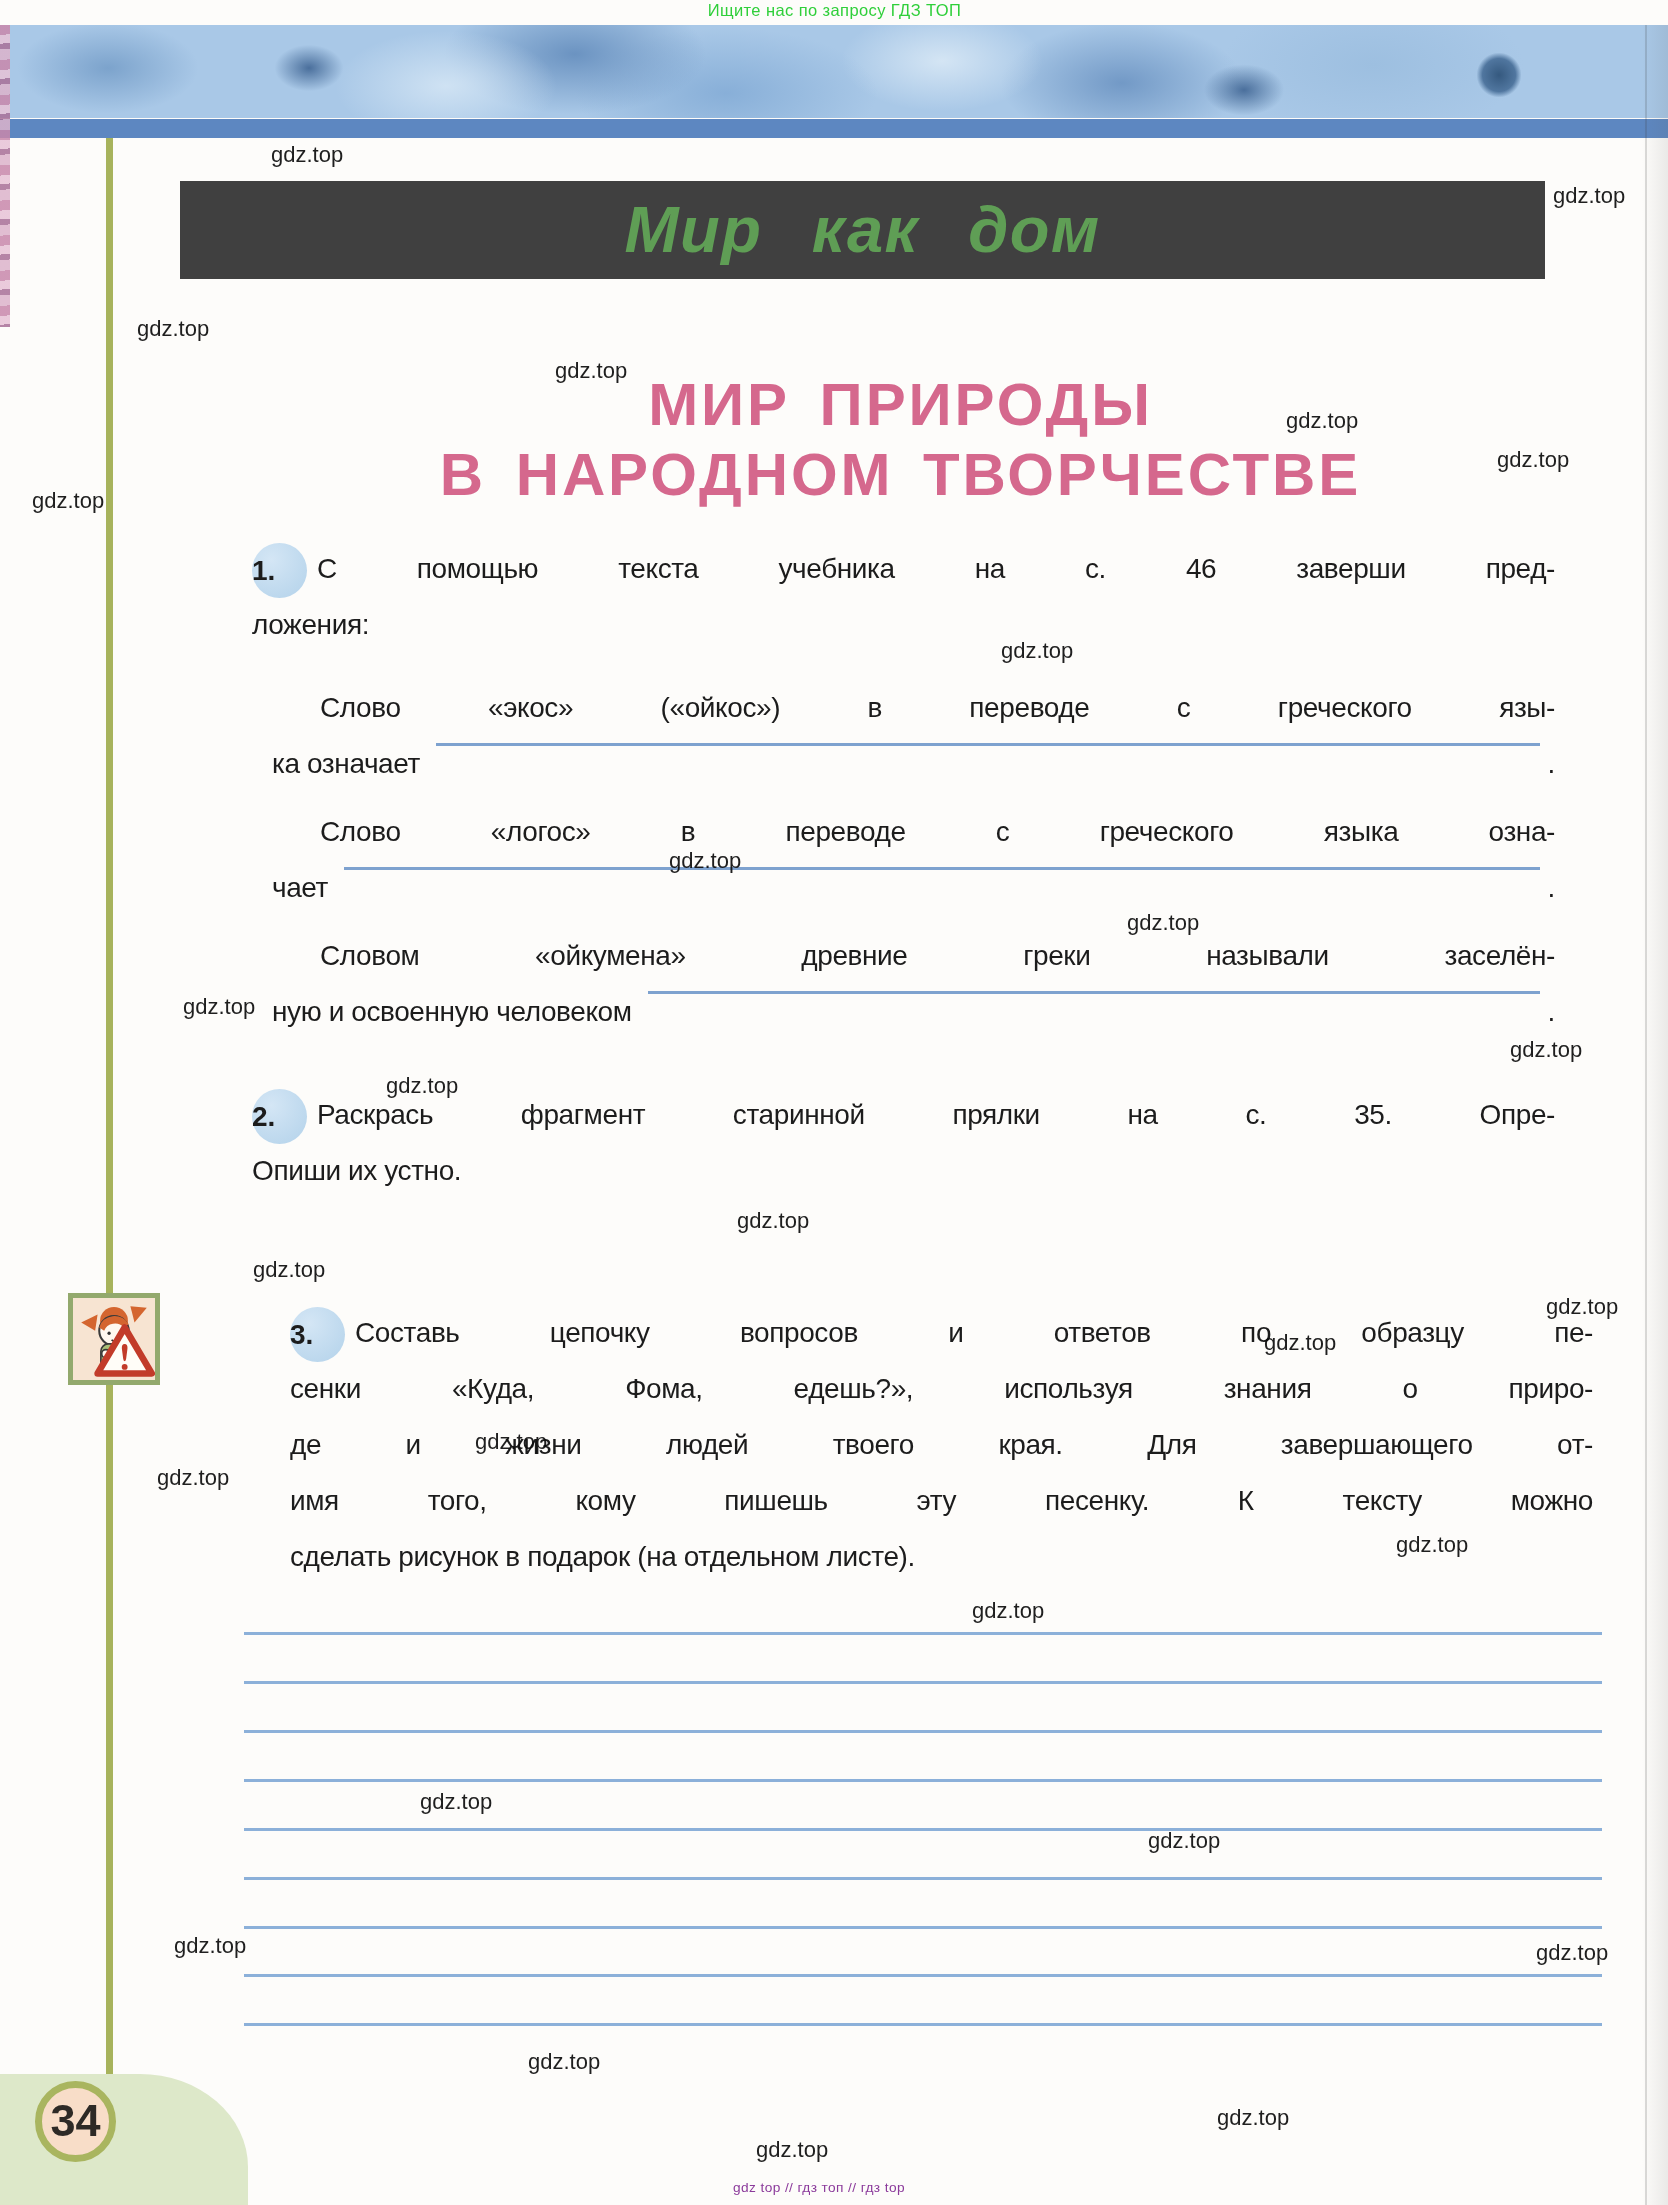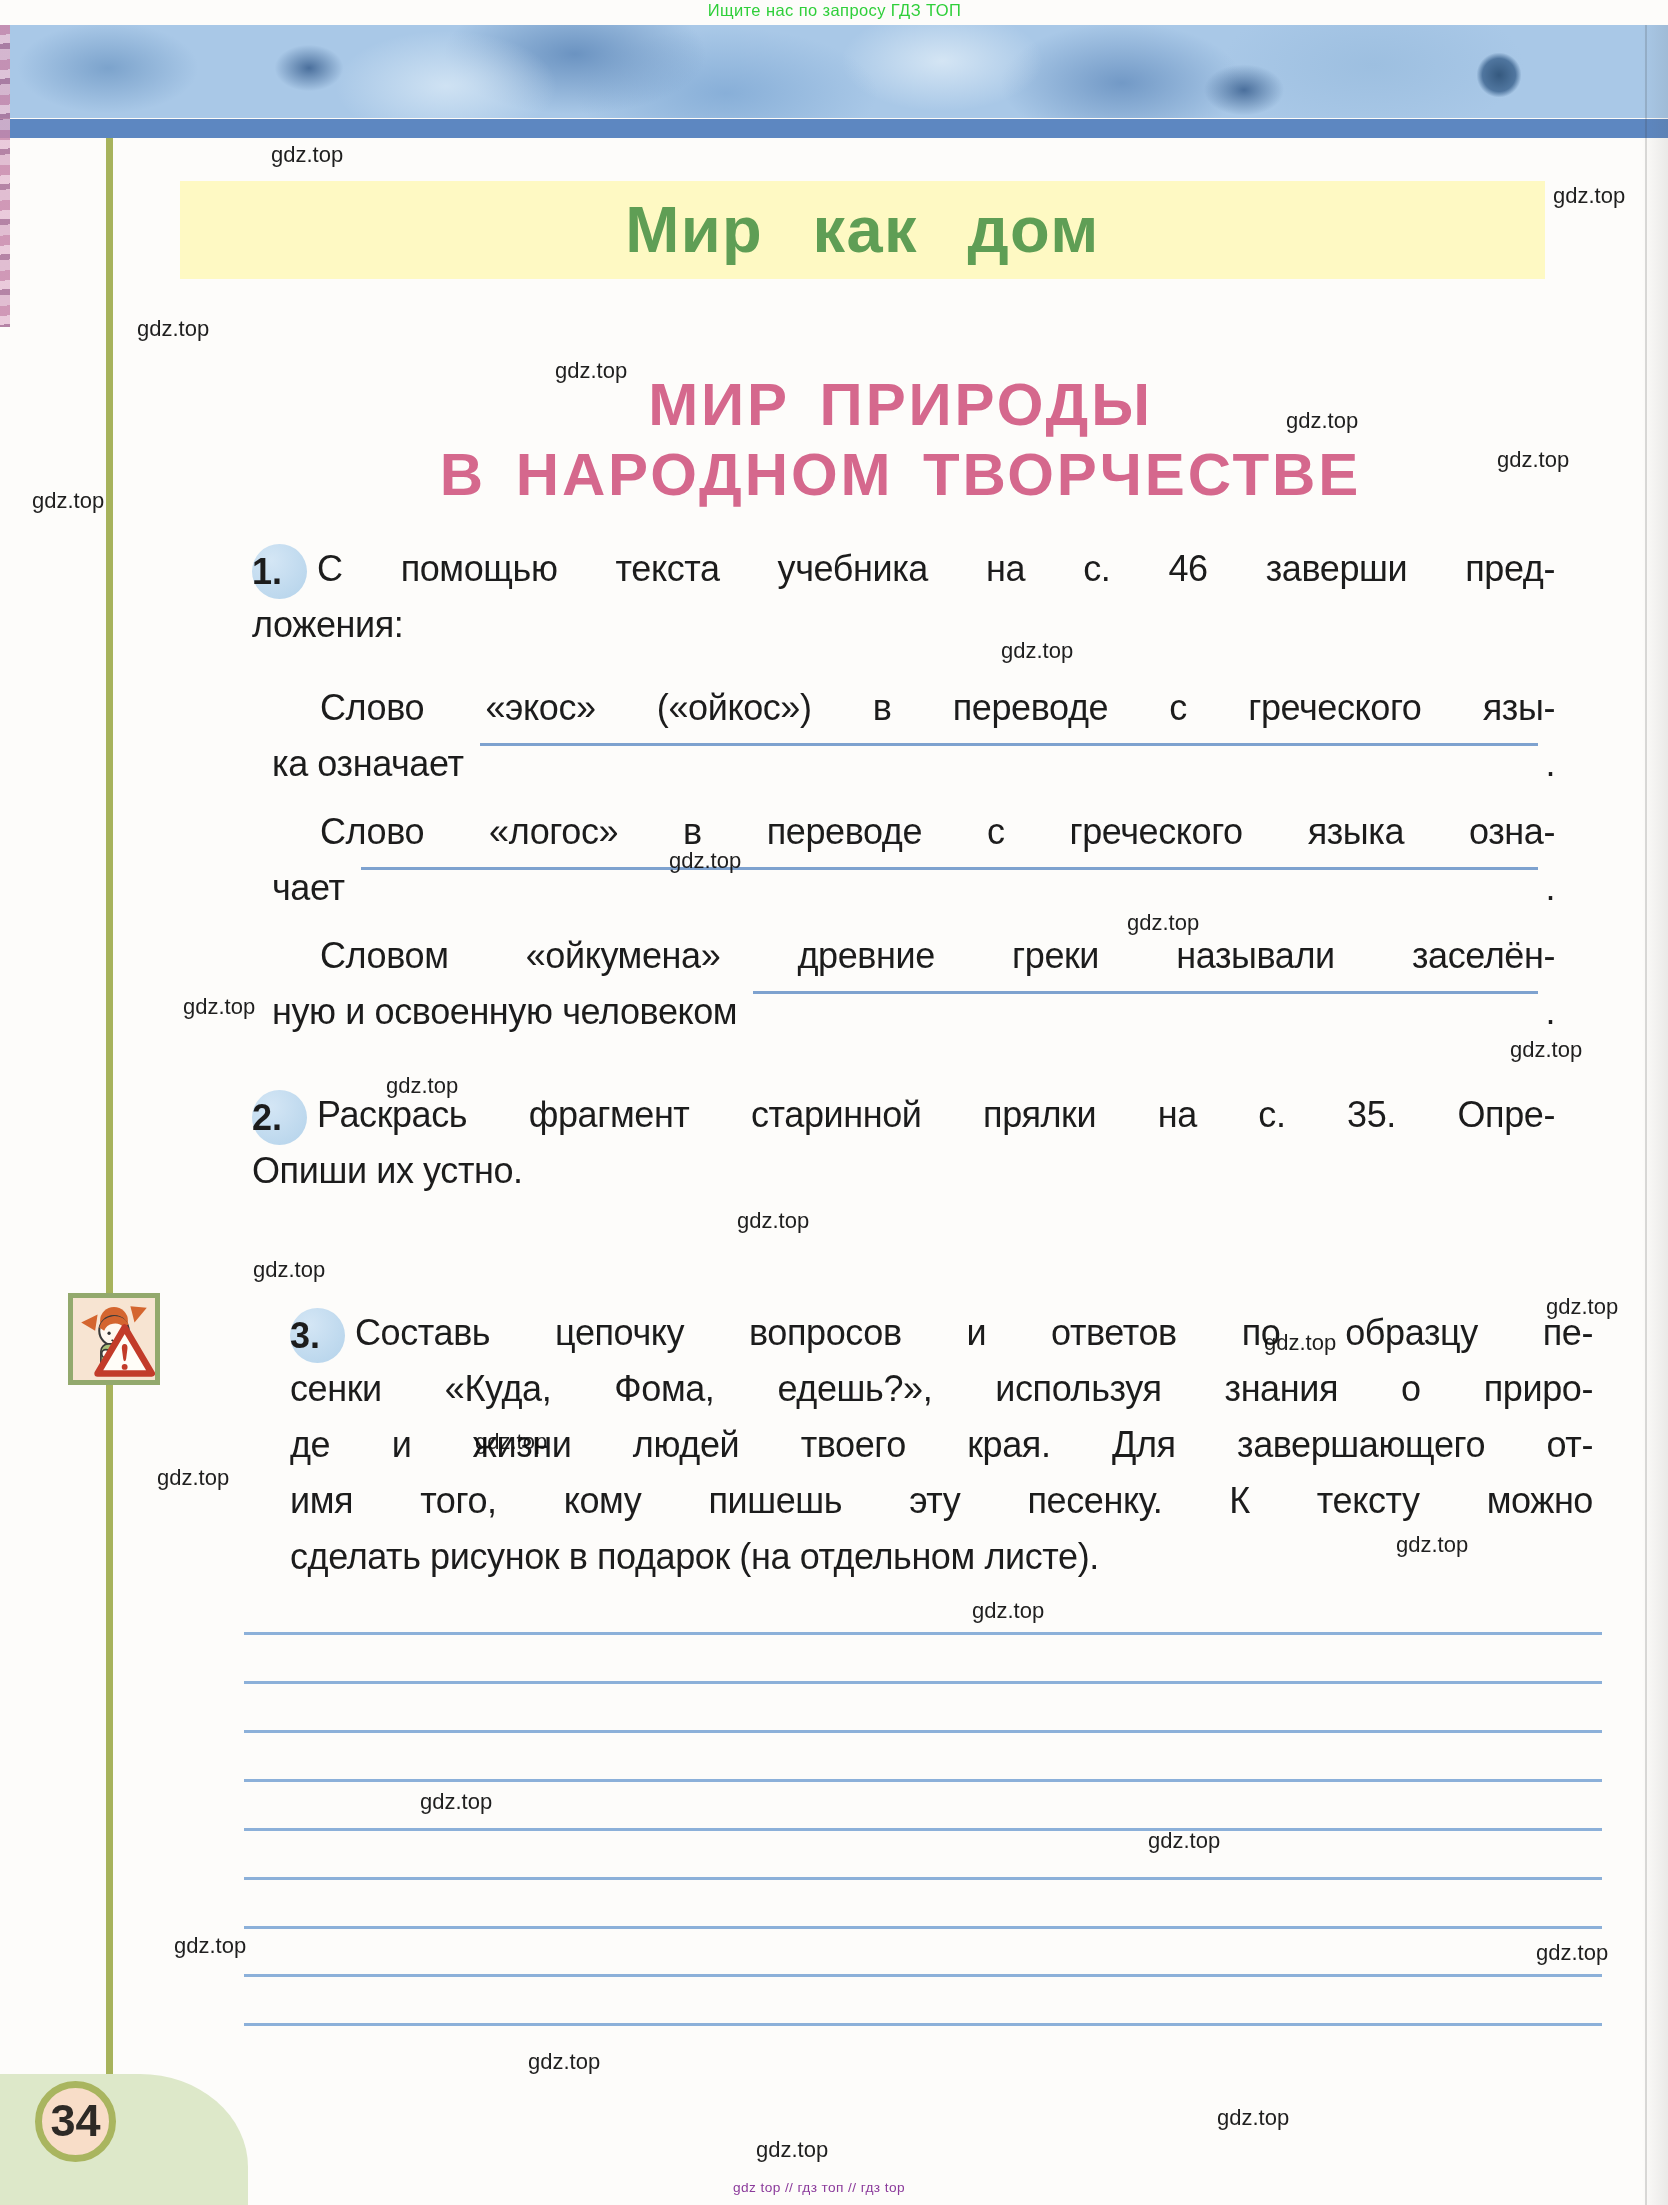--- a/index.html
+++ b/index.html
@@ -50,35 +50,36 @@
     position:absolute;right:0;top:25px;width:27px;height:2180px;
     background:linear-gradient(to right,rgba(0,0,0,0),rgba(90,90,90,.12));
   }
   .fold-line{
     position:absolute;left:1645px;top:25px;width:2.2px;height:2180px;
     background:rgba(60,60,60,.18);
   }
   
   .banner{
     position:absolute;left:180px;top:181px;width:1365px;height:98px;
-    background:#fef9c3;
+    background:#404040;
+    font-style:italic;
   }
   .banner-title{
     width:100%;height:98px;line-height:98px;text-align:center;
     font-size:65px;font-weight:bold;color:#5f9e55;
     word-spacing:30px;letter-spacing:1.4px;
   }
   
   .lesson-heading{
     position:absolute;left:248px;top:370px;width:1305px;text-align:center;
     font-size:60px;font-weight:bold;color:#d5688d;
     letter-spacing:2.9px;line-height:70px;word-spacing:10px;
   }
   
-  .block{position:absolute;left:252px;width:1303px;font-size:36px;letter-spacing:-0.4px;}
+  .block{position:absolute;left:252px;width:1303px;font-size:28px;letter-spacing:-0.4px;}
   .line{height:56px;line-height:56px;white-space:nowrap;}
   .jl{text-align:justify;text-align-last:justify;white-space:normal;}
   .indent{text-indent:68px;}
   .num{
     display:inline-block;width:55px;height:55px;border-radius:50%;
     background:radial-gradient(circle at 35% 30%,#d4e6f5,#b3d2ea);
     text-align:center;line-height:55px;font-weight:bold;letter-spacing:0;
     margin-right:10px;vertical-align:middle;text-indent:0;
   }
   .fill-line{display:flex;align-items:flex-start;height:56px;margin-left:20px;}

